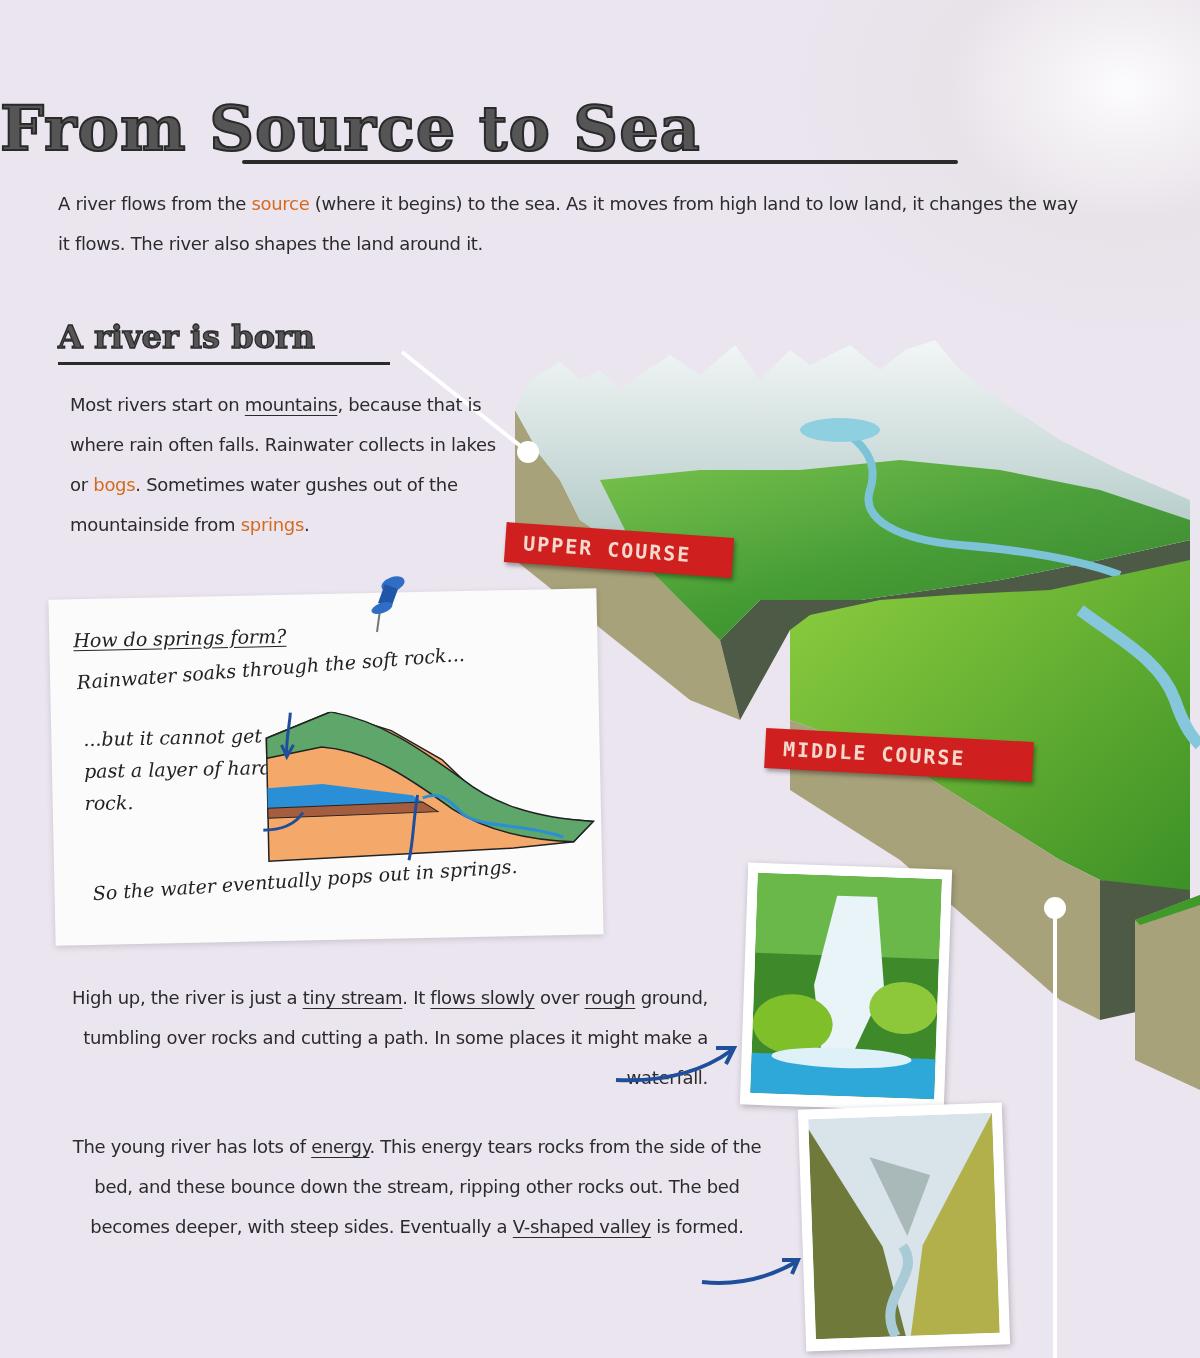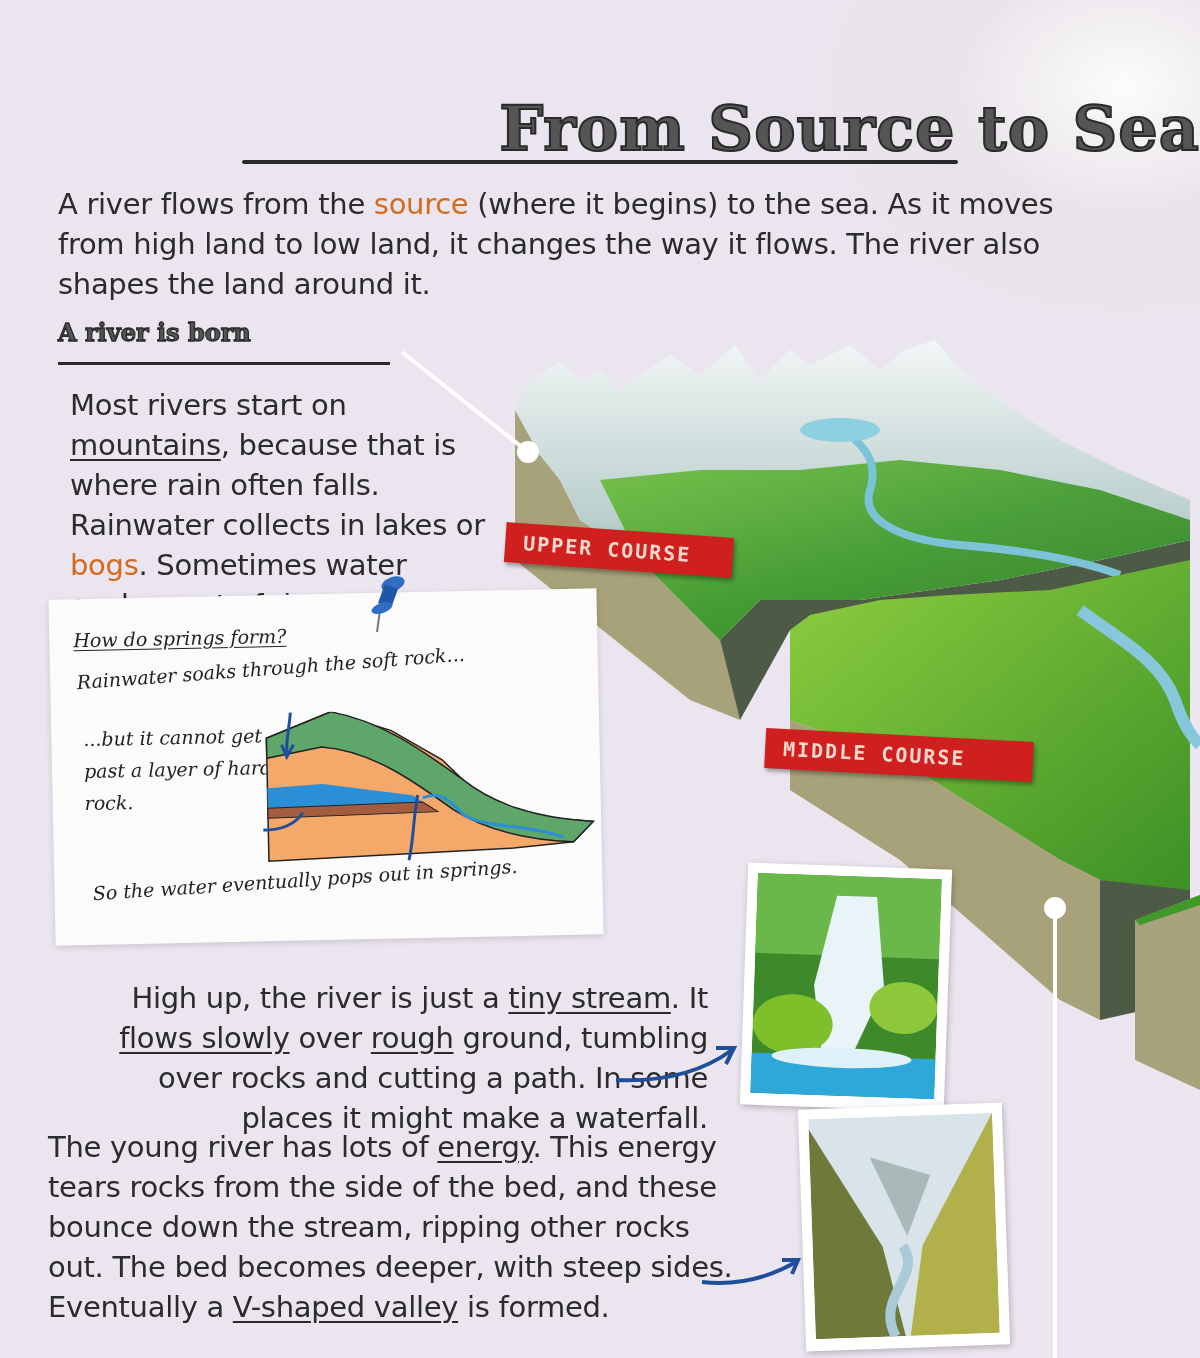--- a/index.html
+++ b/index.html
@@ -8,40 +8,40 @@
     background:#ebe5f0;
     font-family:"Liberation Sans", sans-serif;
     color:#2a2a2a;
   }
   .bg-mist {
     position:absolute; right:-80px; top:-60px; width:520px; height:420px;
     background:radial-gradient(ellipse at 70% 35%, rgba(255,255,255,0.85) 0%, rgba(230,225,228,0.6) 35%, rgba(235,229,240,0) 70%);
     pointer-events:none;
   }
   .title {
-    position:absolute; left:0; width:1200px; top:92px; text-align:right;
+    position:absolute; left:0; width:1200px; top:92px; text-align:left;
     font-family:"DejaVu Serif", serif; font-weight:bold; font-size:62px;
     color:#555; letter-spacing:1px;
     -webkit-text-stroke:2px #2a2a2a;
     text-shadow: 1px 1px 0 #aaa;
   }
   .title-underline {
     position:absolute; left:242px; top:160px; width:716px; height:4px;
     background:#2a2a2a; border-radius:2px;
   }
   .body-text {
-    font-family:"DejaVu Sans", sans-serif; font-size:29px; line-height:40px;
+    font-family:"DejaVu Sans", sans-serif; font-size:18px; line-height:40px;
     color:#2b2b2b; letter-spacing:-0.3px;
   }
   .intro { position:absolute; left:58px; top:184px; width:1030px; }
   .orange { color:#d46a1e; }
   .ul { text-decoration:underline; text-underline-offset:4px; }
   .h2 {
     position:absolute; left:58px; top:318px;
-    font-family:"DejaVu Serif", serif; font-weight:bold; font-size:24px;
+    font-family:"DejaVu Serif", serif; font-weight:bold; font-size:32px;
     color:#555; -webkit-text-stroke:1.3px #2a2a2a;
   }
   .h2-underline { position:absolute; left:58px; top:362px; width:332px; height:3px; background:#2a2a2a; }
   .born { position:absolute; left:58px; top:373px; width:440px; }
 
   
   .landscape { position:absolute; left:0; top:0; width:1200px; height:1358px; pointer-events:none; }
 
   .tag {
     position:absolute; background:#d01f1f; color:#f7d8cc;
@@ -58,21 +58,21 @@
     box-shadow:0 2px 6px rgba(0,0,0,0.15);
   }
   .hand { font-family:"DejaVu Serif", serif; font-style:italic; color:#222; position:absolute; }
   .note-q { left:24px; top:30px; font-size:19px; text-decoration:underline; text-underline-offset:3px; }
   .note-l1 { left:26px; top:72px; font-size:19px; transform:rotate(-3deg); transform-origin:0 0; }
   .note-l2 { left:32px; top:124px; font-size:19px; line-height:32px; width:190px; }
   .note-l3 { left:38px; top:270px; font-size:19px; line-height:30px; width:430px; transform:rotate(-2.5deg); }
   .pin { position:absolute; left:365px; top:570px; }
 
   .p3 { position:absolute; left:58px; top:978px; width:650px;text-align:right; }
-  .p4 { position:absolute; left:48px; top:1127px; width:700px; }
+  .p4 { position:absolute; left:67px; top:1127px; width:700px;text-align:center; }
 
   .photo { position:absolute; background:#fff; padding:10px 10px 12px 10px; box-shadow:1px 2px 6px rgba(0,0,0,0.25); }
   .photo1 { left:744px; top:866px; width:184px; height:220px; transform:rotate(2deg); }
   .photo2 { left:802px; top:1106px; width:184px; height:220px; transform:rotate(-2deg); }
   .photo-inner { width:100%; height:100%; }
 
   .next-heading {
     position:absolute; left:58px; top:1340px; font-family:"DejaVu Serif", serif; font-weight:bold;
     font-size:36px; color:#555; -webkit-text-stroke:1.3px #2a2a2a; height:18px; overflow:hidden;
   }

